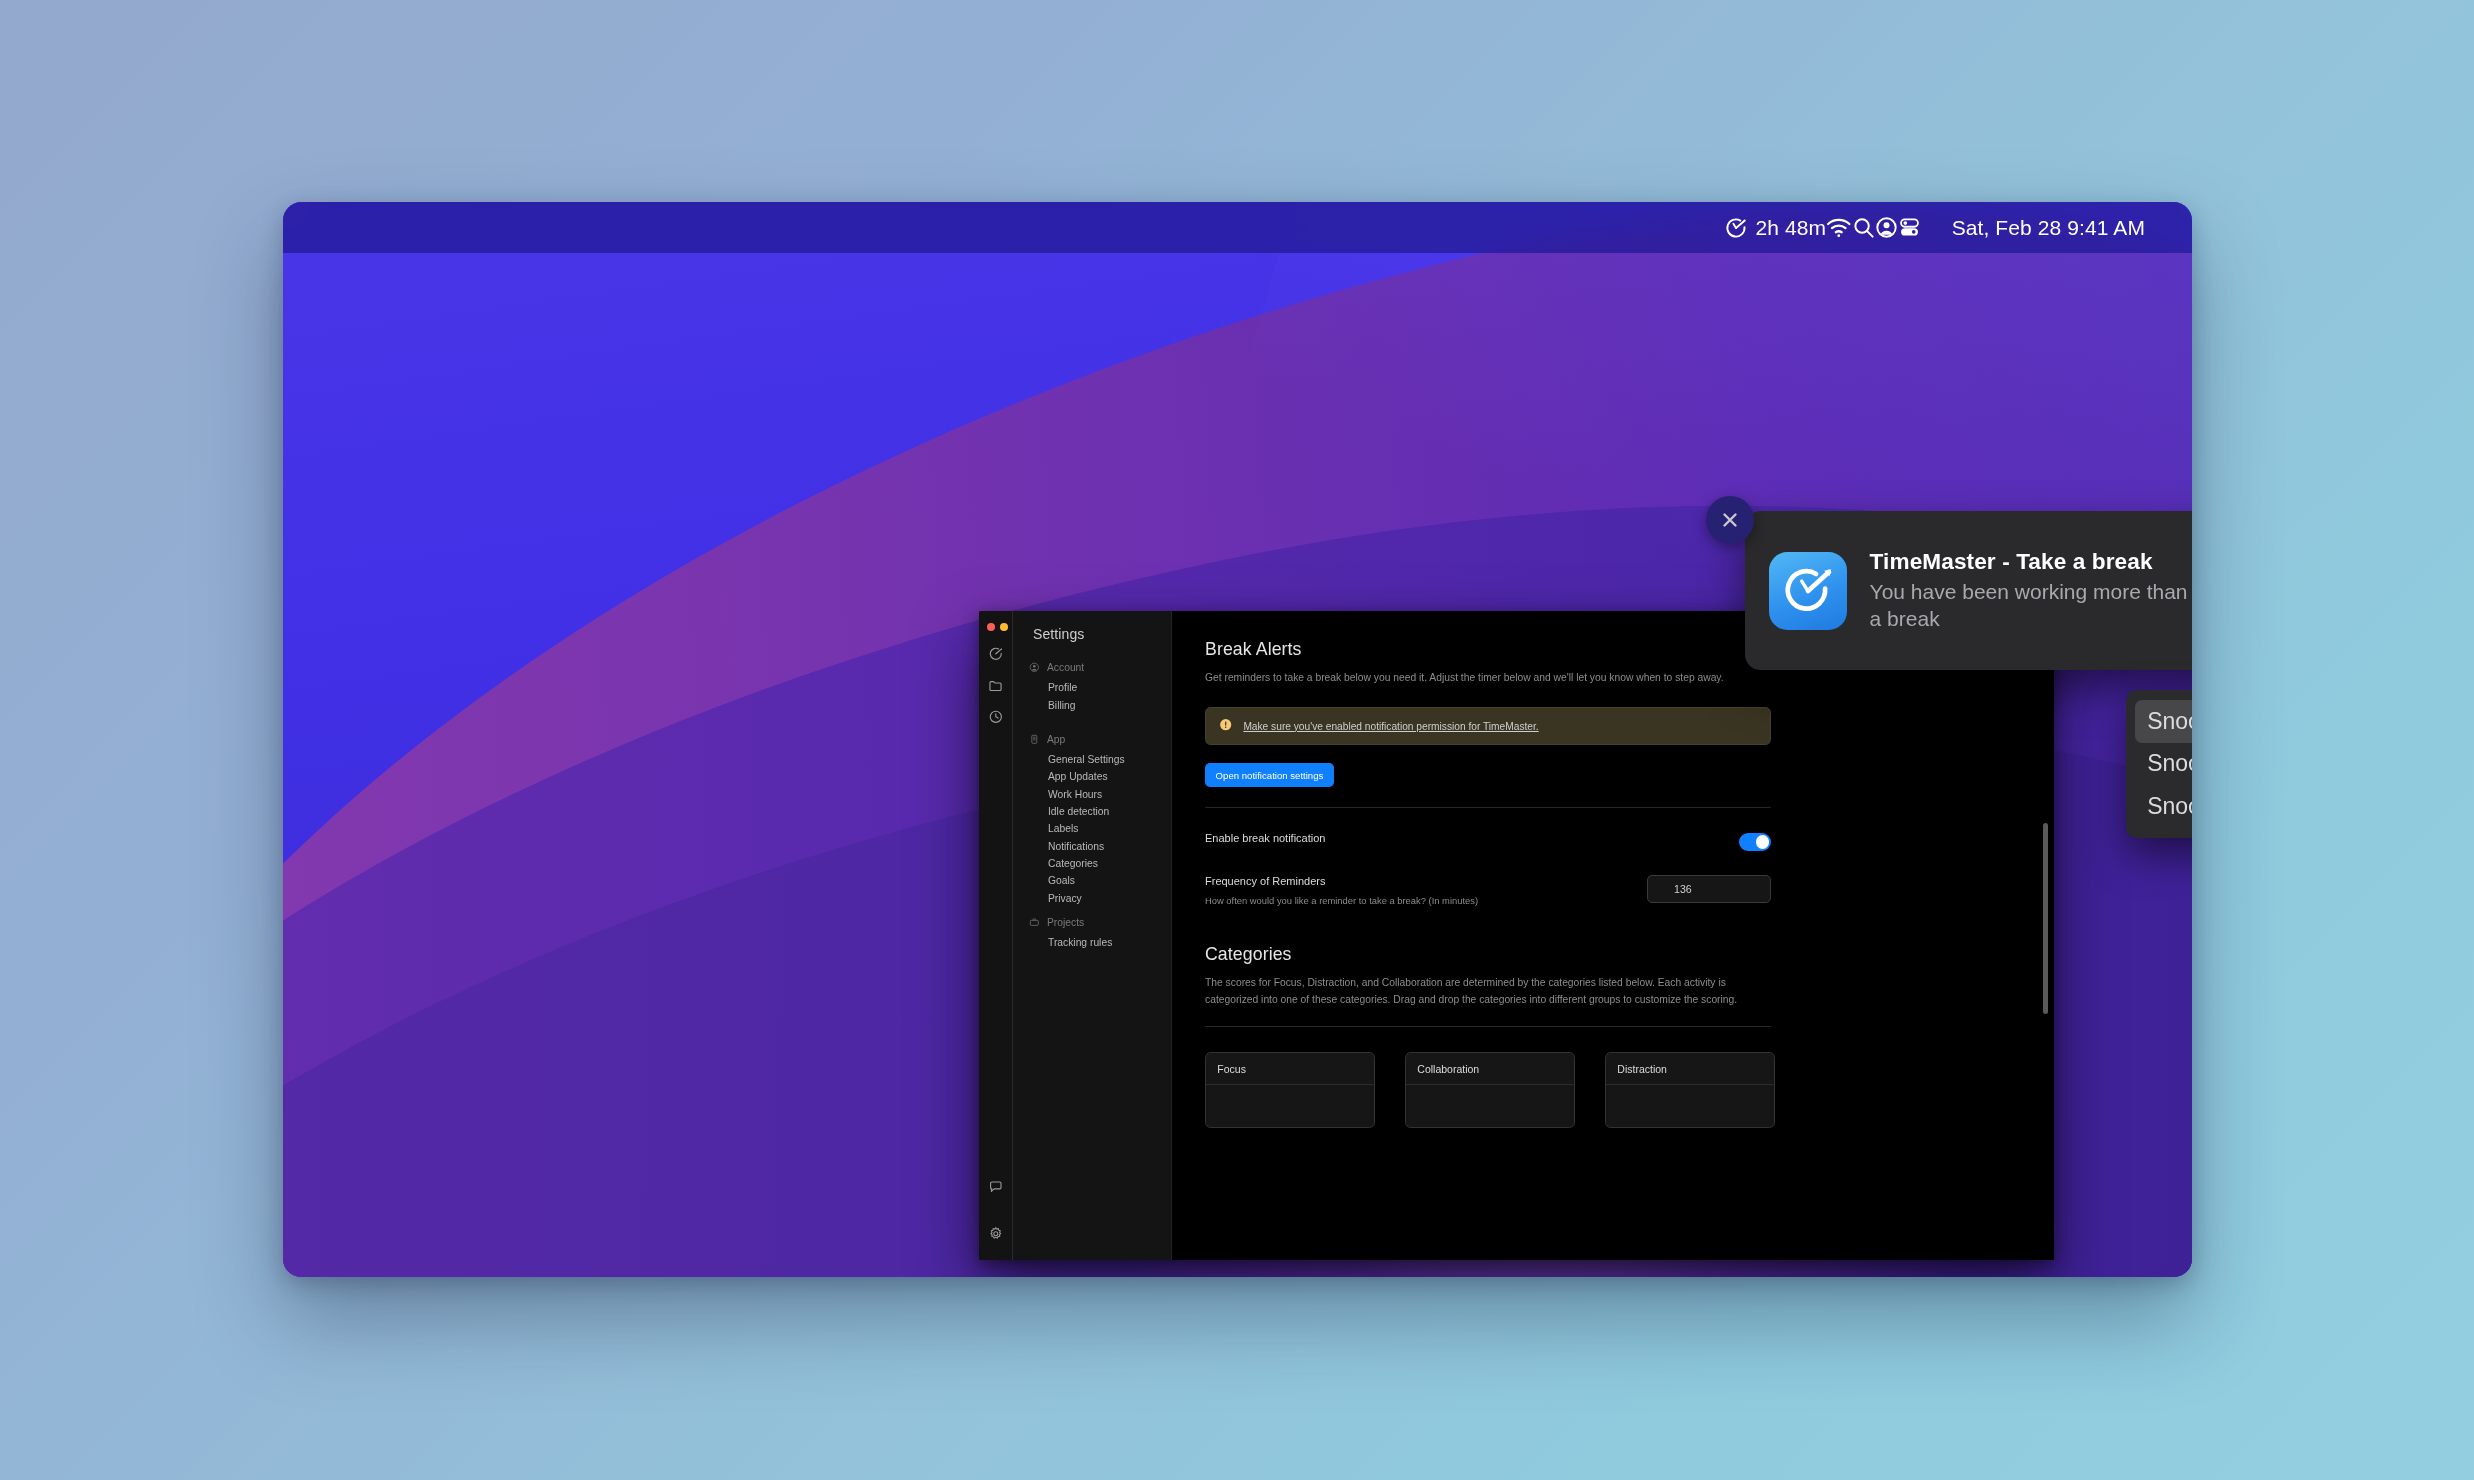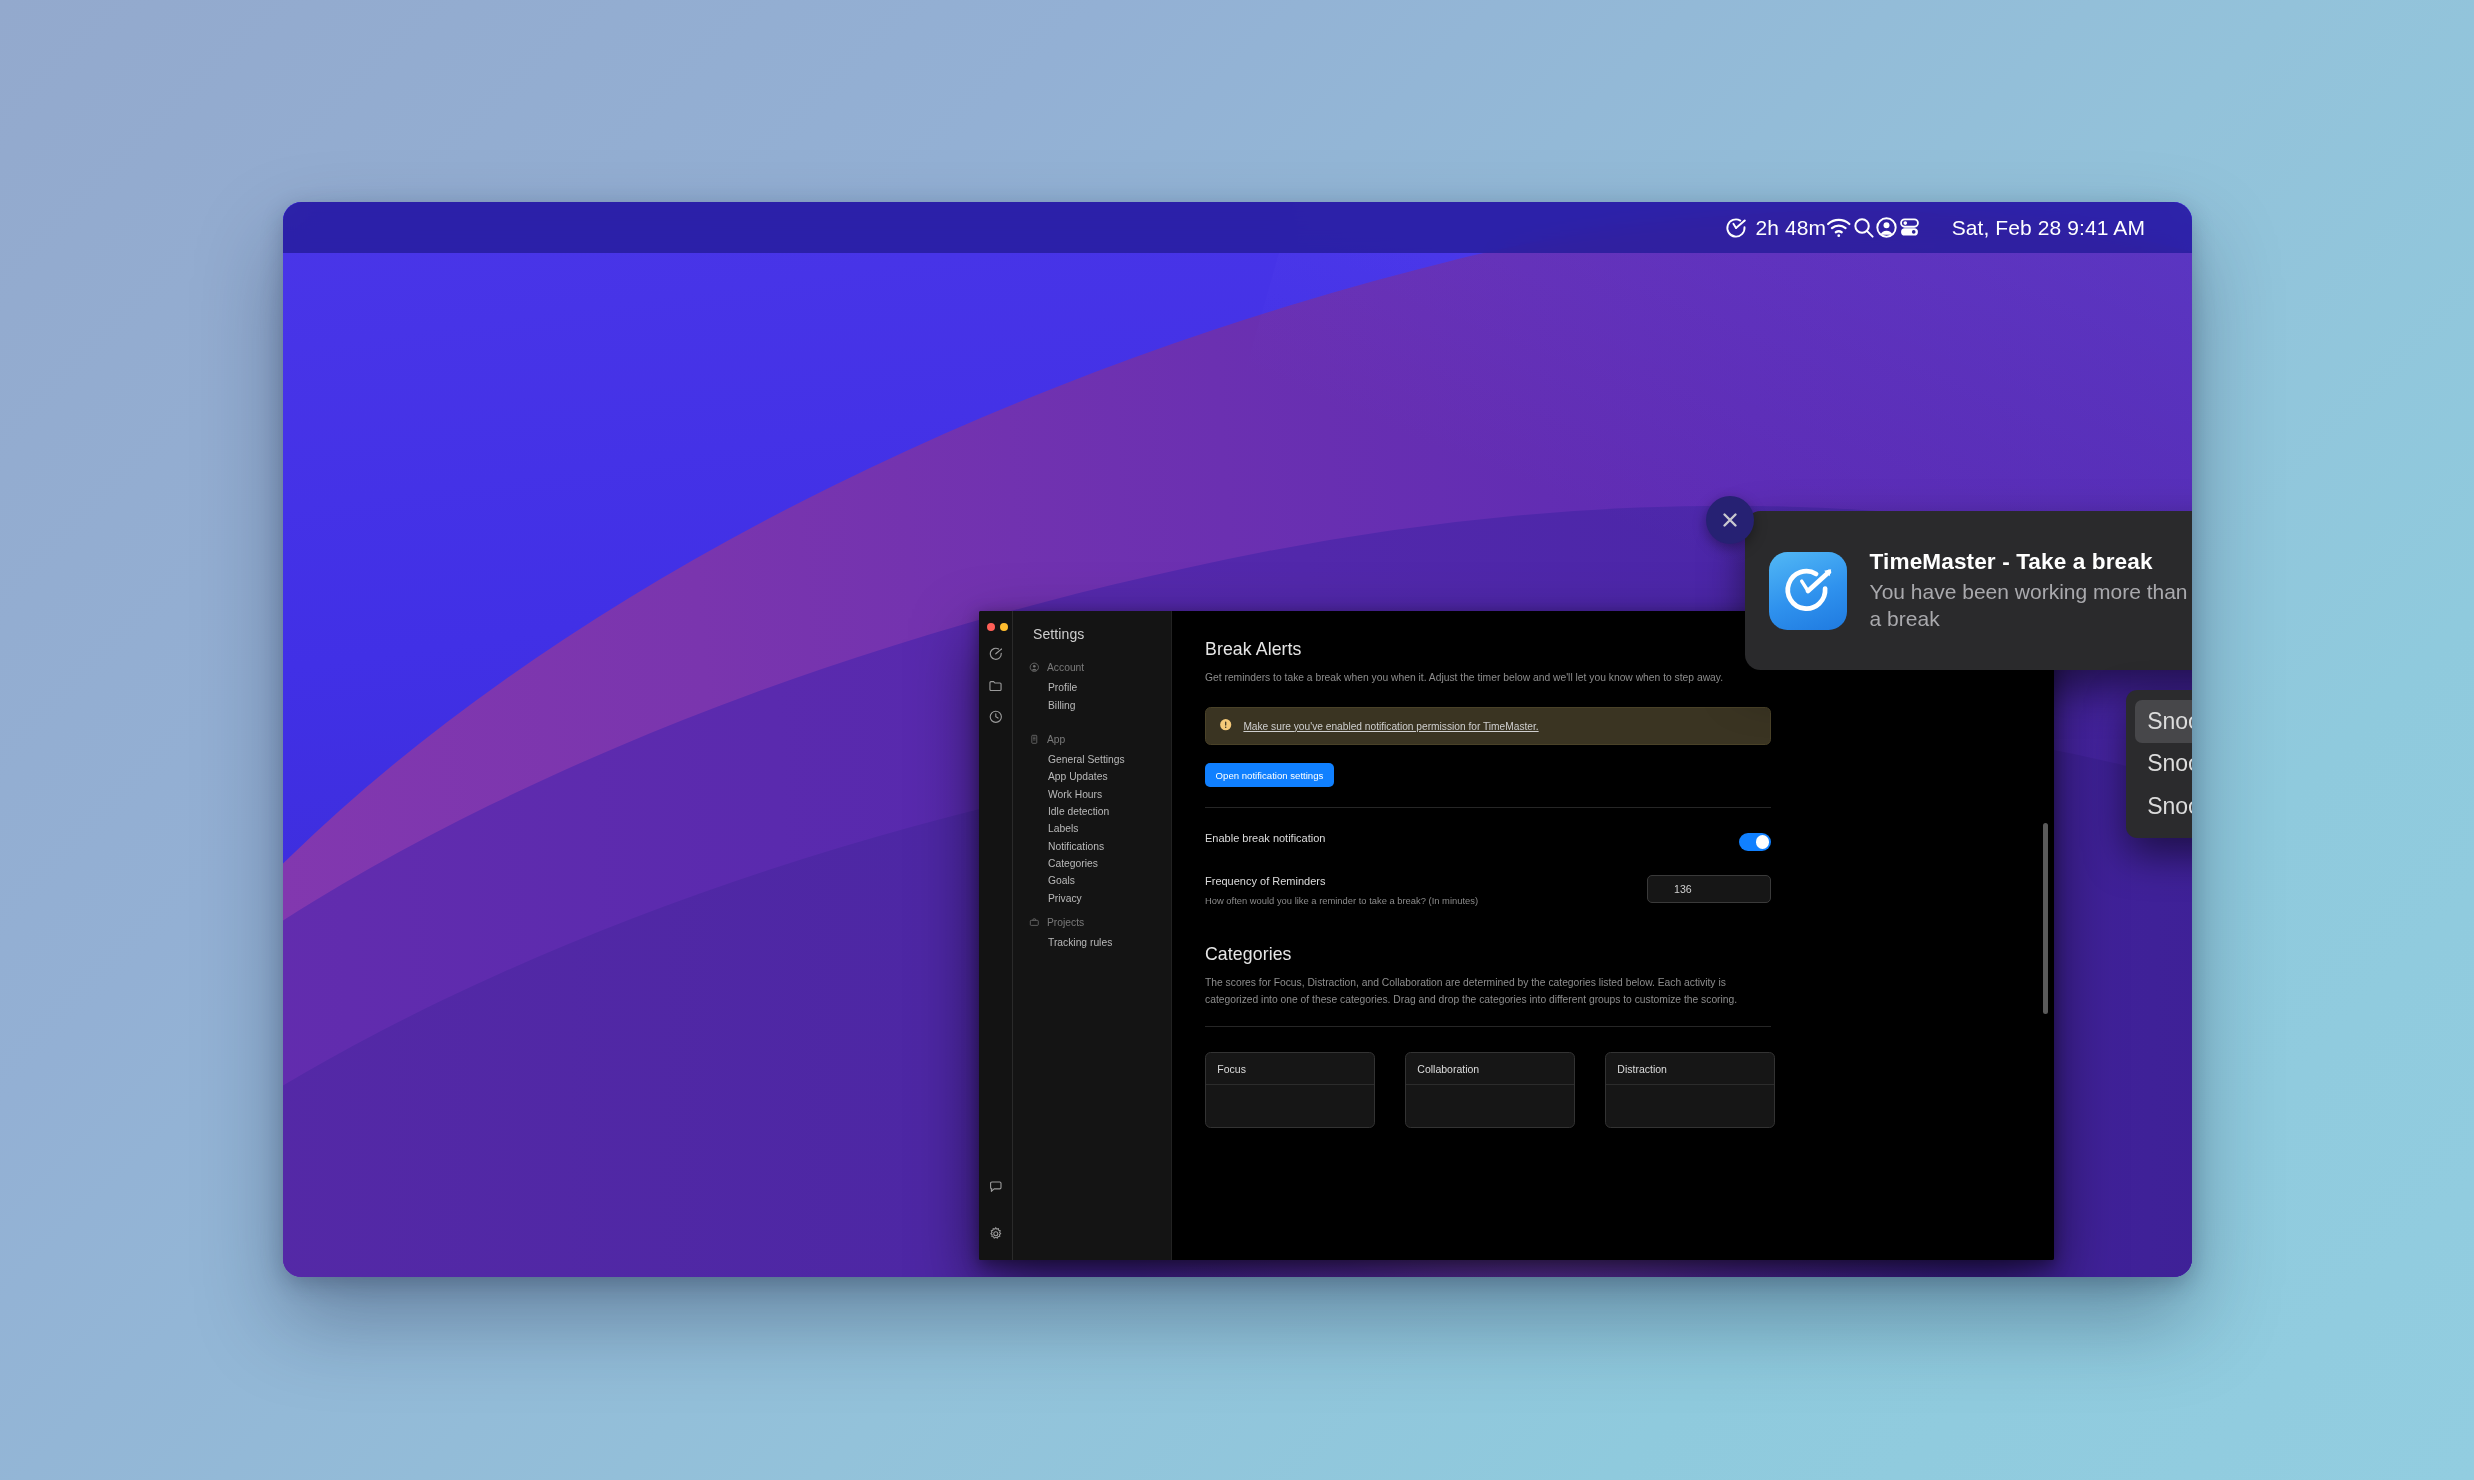--- a/index.html
+++ b/index.html
@@ -352,21 +352,21 @@
           <span>Projects</span>
         </div>
         <div class="nav-item">Tracking rules</div>
       </div>
     </div>
 
     <div id="main-wrap">
       <div id="main">
 
         <div class="sec-title">Break Alerts</div>
-        <div class="sec-desc">Get reminders to take a break when you when it. Adjust the timer below and we'll let you know when to step away.</div>
+        <div class="sec-desc">Get reminders to take a break below you need it. Adjust the timer below and we'll let you know when to step away.</div>
 
         <div class="warn">
           <span>
             <svg width="13.4" height="13.4" viewBox="0 0 24 24">
               <circle cx="12" cy="12" r="10" fill="#f5c978"></circle>
               <rect x="10.9" y="6.1" width="2.2" height="7.6" rx="1.1" fill="#3a3422"></rect>
               <circle cx="12" cy="16.7" r="1.35" fill="#3a3422"></circle>
             </svg>
           </span>
           <span class="warn-text">Make sure you've enabled notification permission for TimeMaster.</span>

